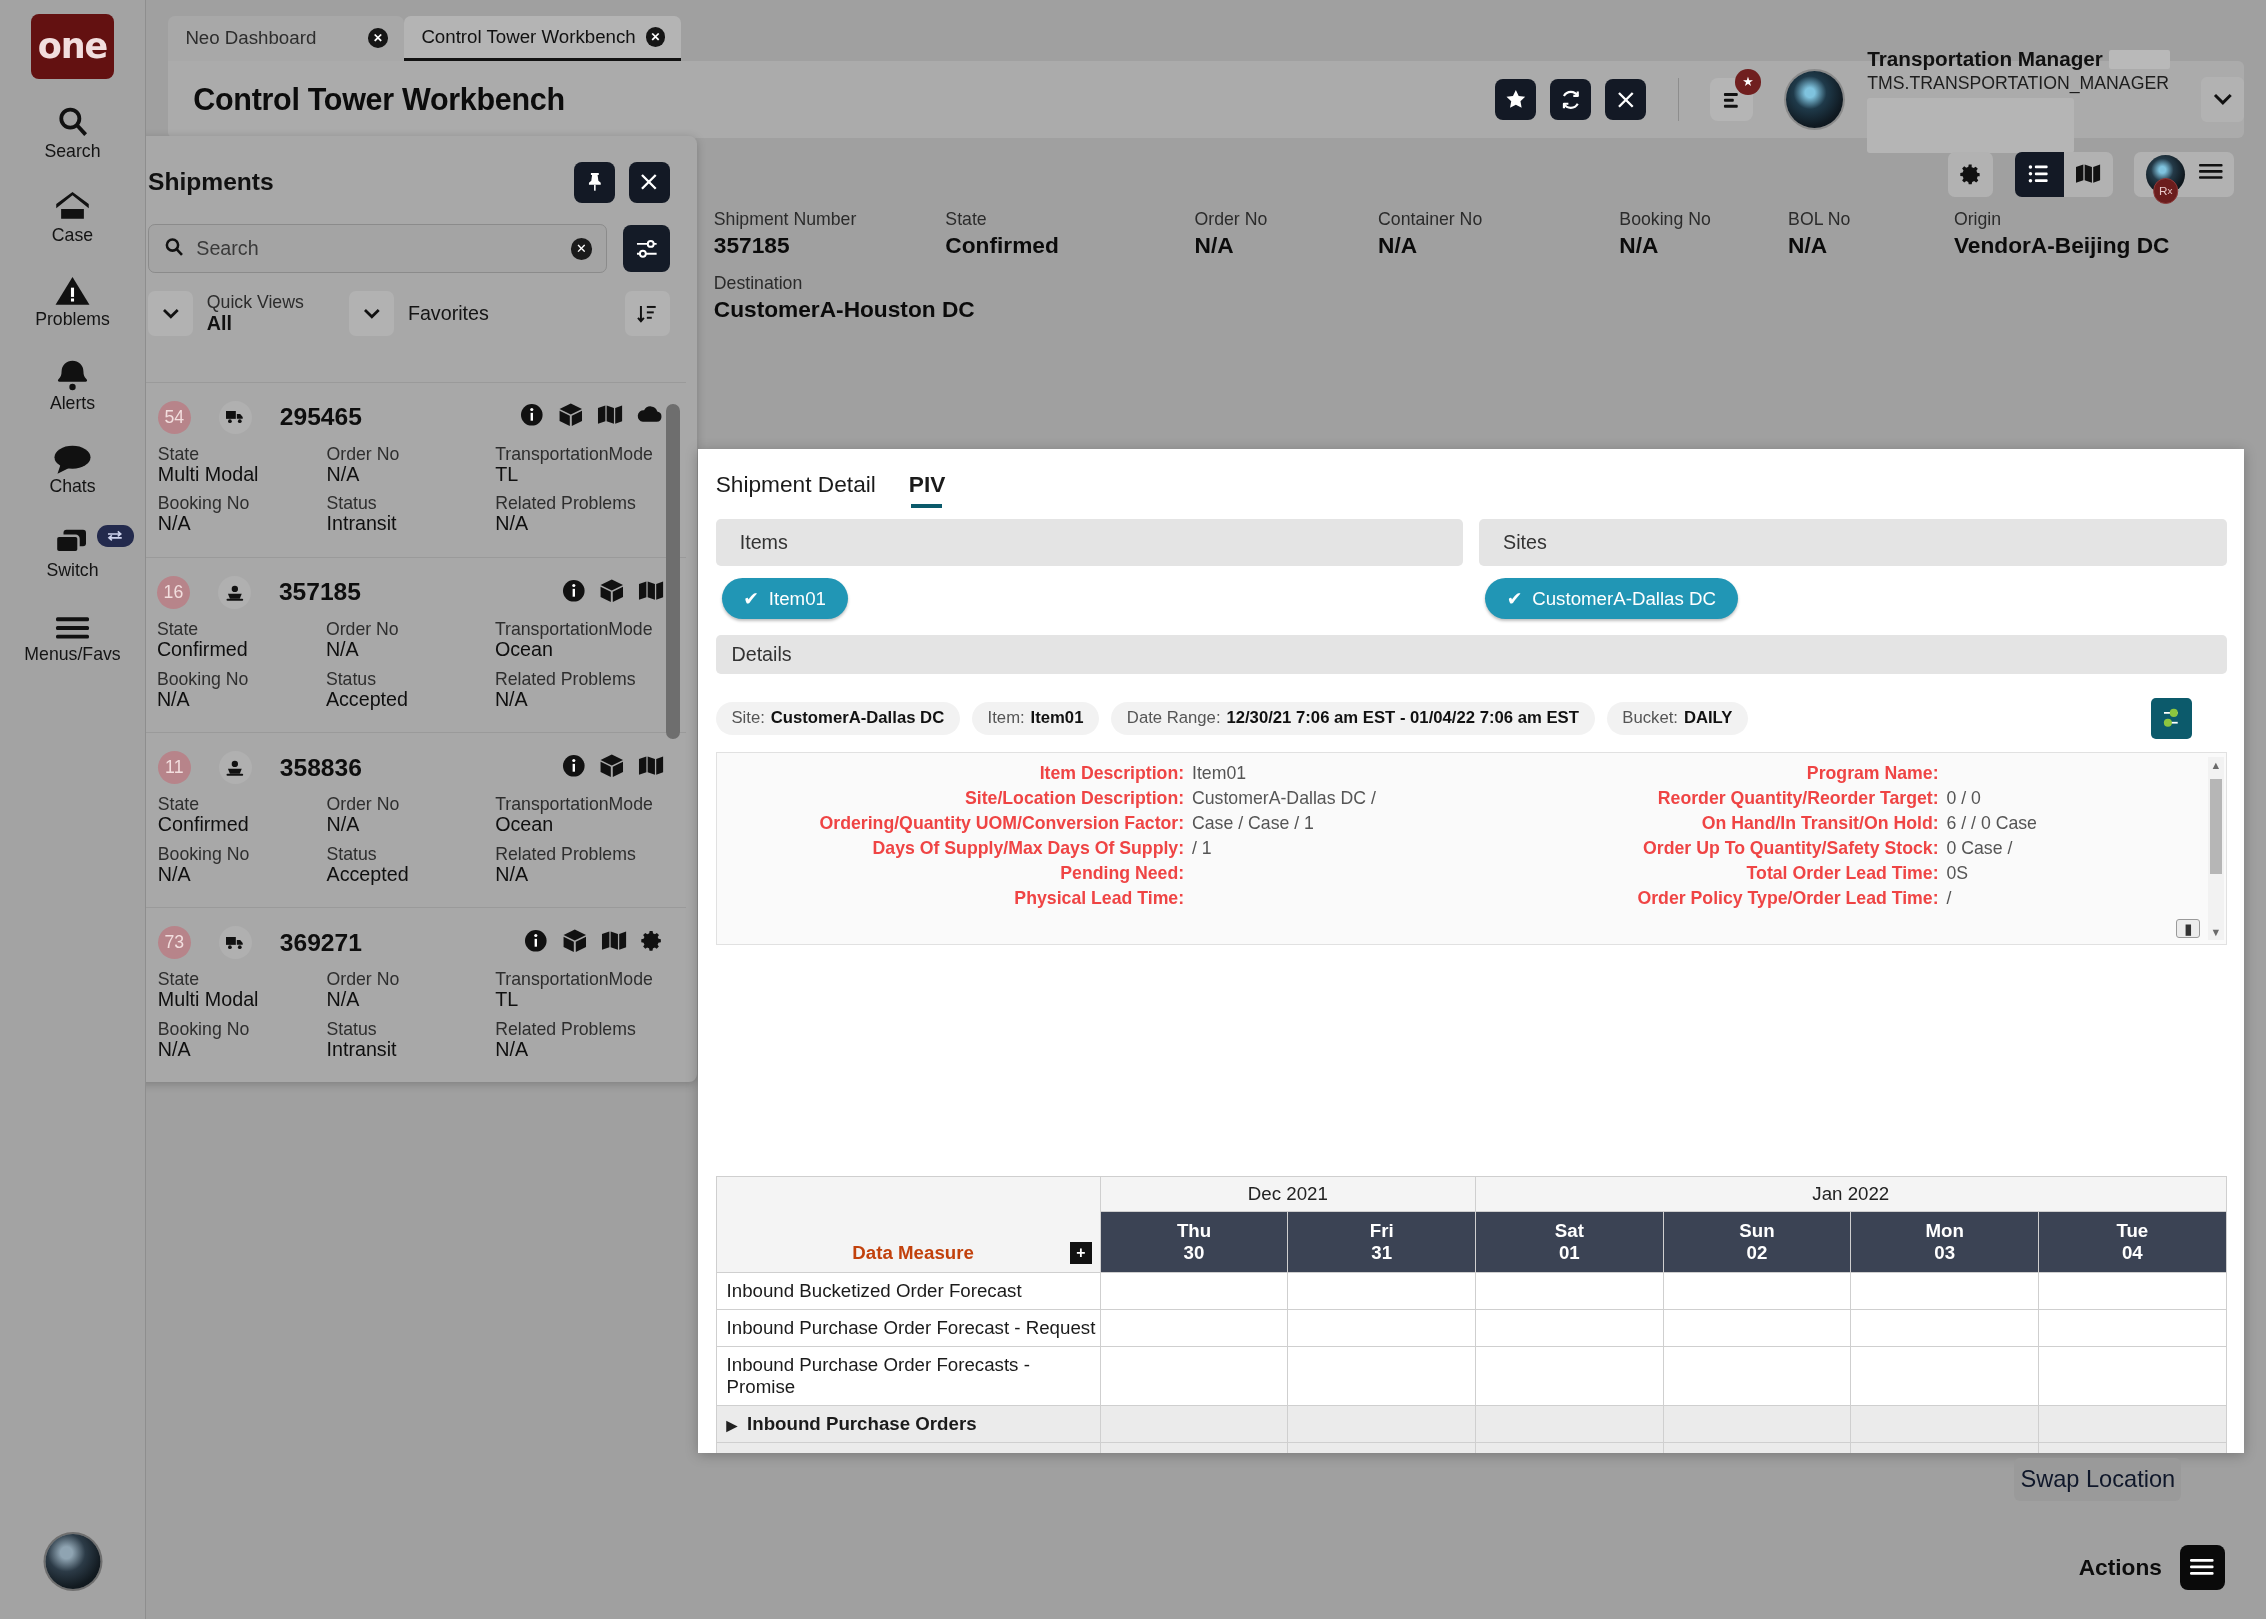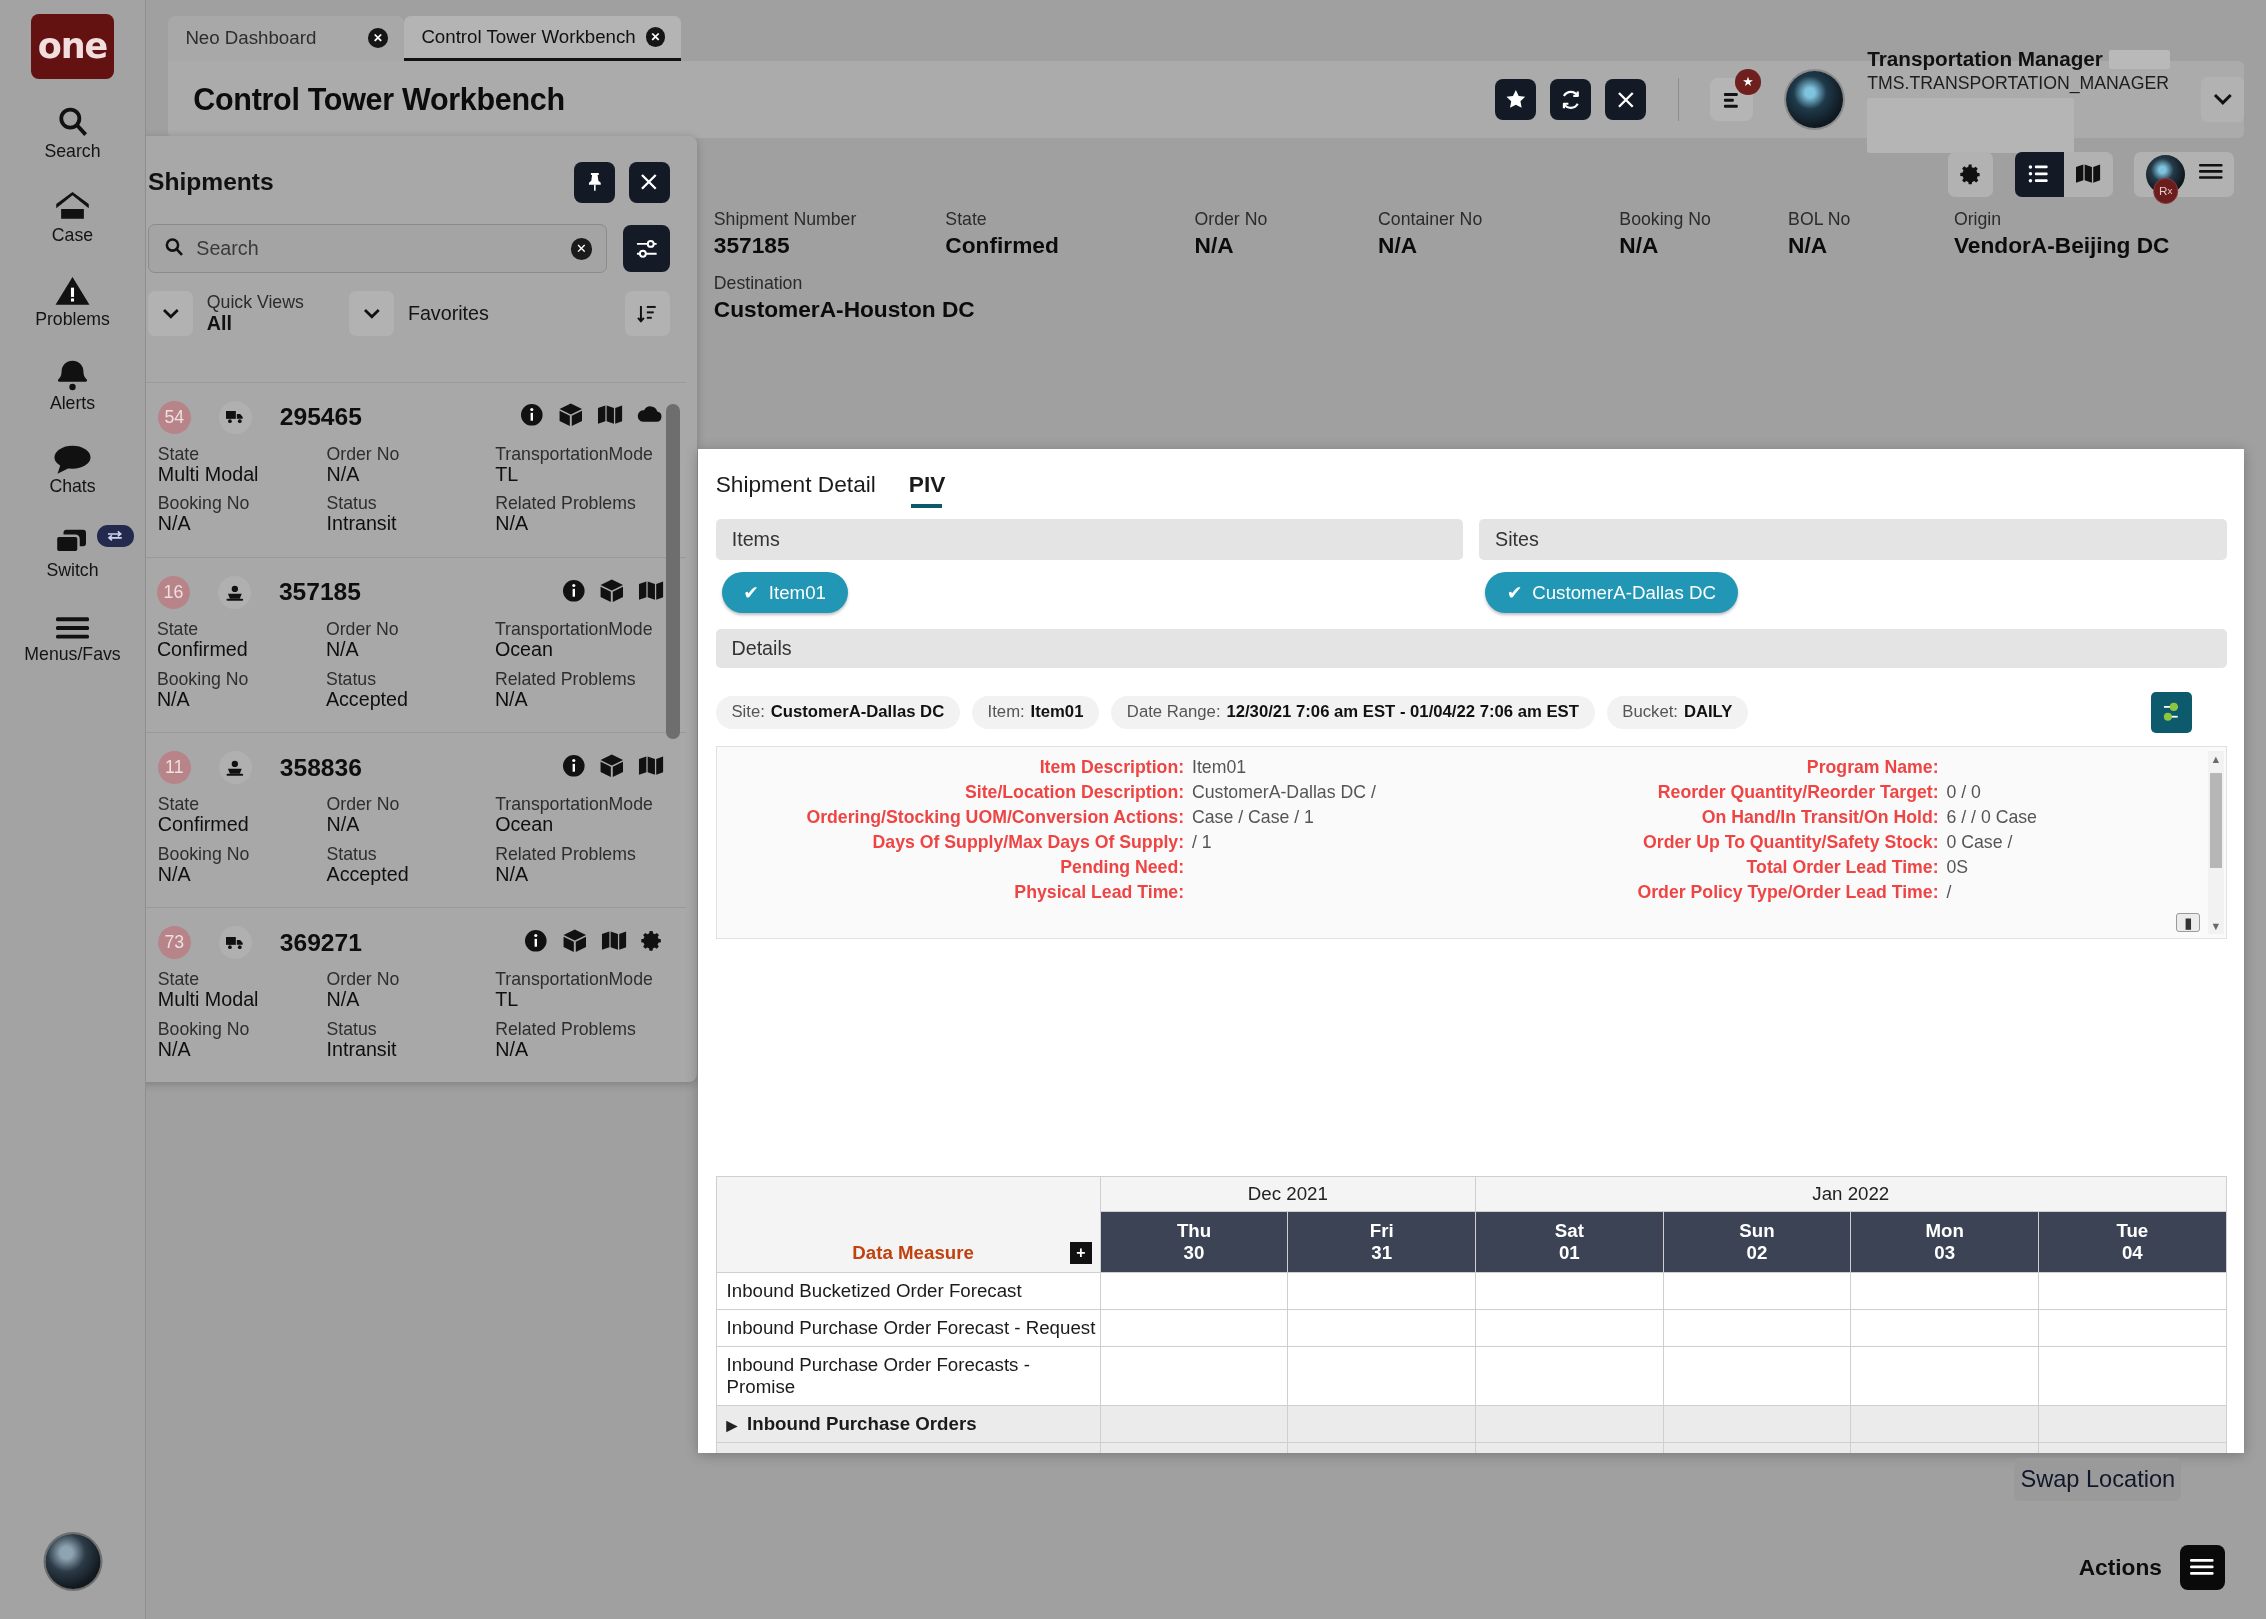--- a/index.html
+++ b/index.html
@@ -186,22 +186,22 @@
     background:#fff; box-shadow:0 2px 11.8px rgba(0,0,0,.25);
     overflow:hidden;
   }
   #tabs { display:flex; align-items:flex-end; gap:33px; padding:21.7px 17.7px 0 17.7px; }
   .dtab { font-size:22.7px; color:#1b1b1b; padding-bottom:9.9px; cursor:pointer; position:relative; }
   .dtab.on { font-weight:700; }
   .dtab.on::after { content:""; position:absolute; left:2px; bottom:0; width:31.5px; height:3.9px; background:#0b5a6b; }
 
   #picker-row { display:flex; gap:15.8px; padding:11.8px 17.7px 0 17.7px; }
   .picker { flex:1; }
-  .picker-head { background:#e4e4e4; border-radius:4.9px; height:41px; display:flex; align-items:center;
-                 padding:0 16px; font-size:19.7px; color:#333; }
+  .picker-head { background:#e4e4e4; border-radius:4.9px; height:47px; display:flex; align-items:center;
+                 padding:0 24px; font-size:19.7px; color:#333; }
   .pill-row { padding:11.8px 0 0 5.9px; }
   .pill {
     display:inline-flex; align-items:center; gap:9.9px; height:41px; padding:0 21.7px;
     background:#2196b5; color:#fff; border-radius:20.7px; font-size:18.7px; cursor:pointer;
     box-shadow:0 2px 3px rgba(0,0,0,.25);
   }
   #details-bar {
     margin:15.8px 17.7px 0 17.7px; background:#e4e4e4; border-radius:4.9px; height:39px;
     display:flex; align-items:center; padding:0 15.8px; font-size:19.7px; color:#333;
   }
@@ -853,21 +853,21 @@
         <div class="info-col left" id="info-left">
             <div class="info-row">
               <div class="info-k">Item Description:</div>
                    <div class="info-v">Item01</div>
             </div>
             <div class="info-row">
               <div class="info-k">Site/Location Description:</div>
                    <div class="info-v">CustomerA-Dallas DC /</div>
             </div>
             <div class="info-row">
-              <div class="info-k">Ordering/Stocking UOM/Conversion Actions:</div>
+              <div class="info-k">Ordering/Quantity UOM/Conversion Factor:</div>
                    <div class="info-v">Case / Case / 1</div>
             </div>
             <div class="info-row">
               <div class="info-k">Days Of Supply/Max Days Of Supply:</div>
                    <div class="info-v">/ 1</div>
             </div>
             <div class="info-row">
               <div class="info-k">Pending Need:</div>
                    <div class="info-v"></div>
             </div>

